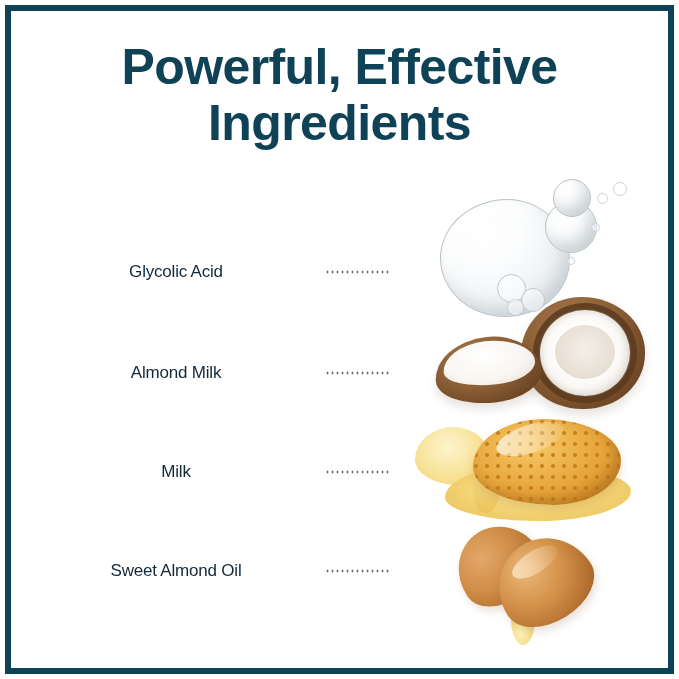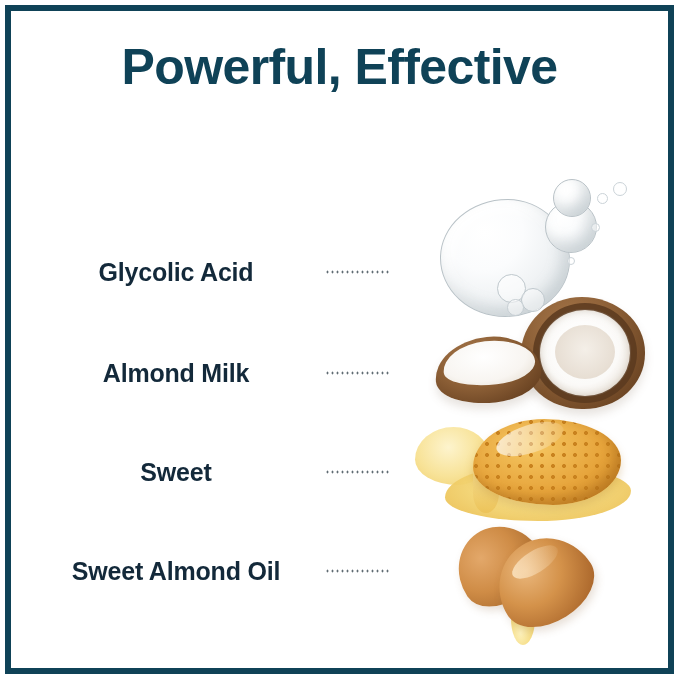--- a/index.html
+++ b/index.html
@@ -65,22 +65,22 @@
     left: 0;
     width: 657px;
     height: 0;
   }
   .label {
     position: absolute;
     left: 20px;
     width: 290px;
     text-align: center;
     color: #13293a;
-    font-size: 25px;
-    font-weight: bold;
+    font-size: 17px;
+    font-weight: normal;
     letter-spacing: -0.2px;
     transform: translateY(-50%);
     white-space: nowrap;
   }
   .leader {
     position: absolute;
     left: 314px;
     width: 66px;
     height: 3px;
     transform: translateY(-50%);
@@ -251,34 +251,35 @@
 </style>
 </head>
 <body>
 
 <div id="poster">
 
   <div id="inner">
 
     <div id="title">
       <span class="line">Powerful, Effective</span>
+      <span class="line">Ingredients</span>
     </div>
 
     <div class="row" style="top:261px;">
       <div class="label">Glycolic Acid</div>
       <div class="leader"></div>
     </div>
 
     <div class="row" style="top:362px;">
       <div class="label">Almond Milk</div>
       <div class="leader"></div>
     </div>
 
     <div class="row" style="top:461px;">
-      <div class="label">Sweet</div>
+      <div class="label">Milk</div>
       <div class="leader"></div>
     </div>
 
     <div class="row" style="top:560px;">
       <div class="label">Sweet Almond Oil</div>
       <div class="leader"></div>
     </div>
 
     <div class="art" id="art-gel">
       <div class="gel-blob" id="gel-main">

